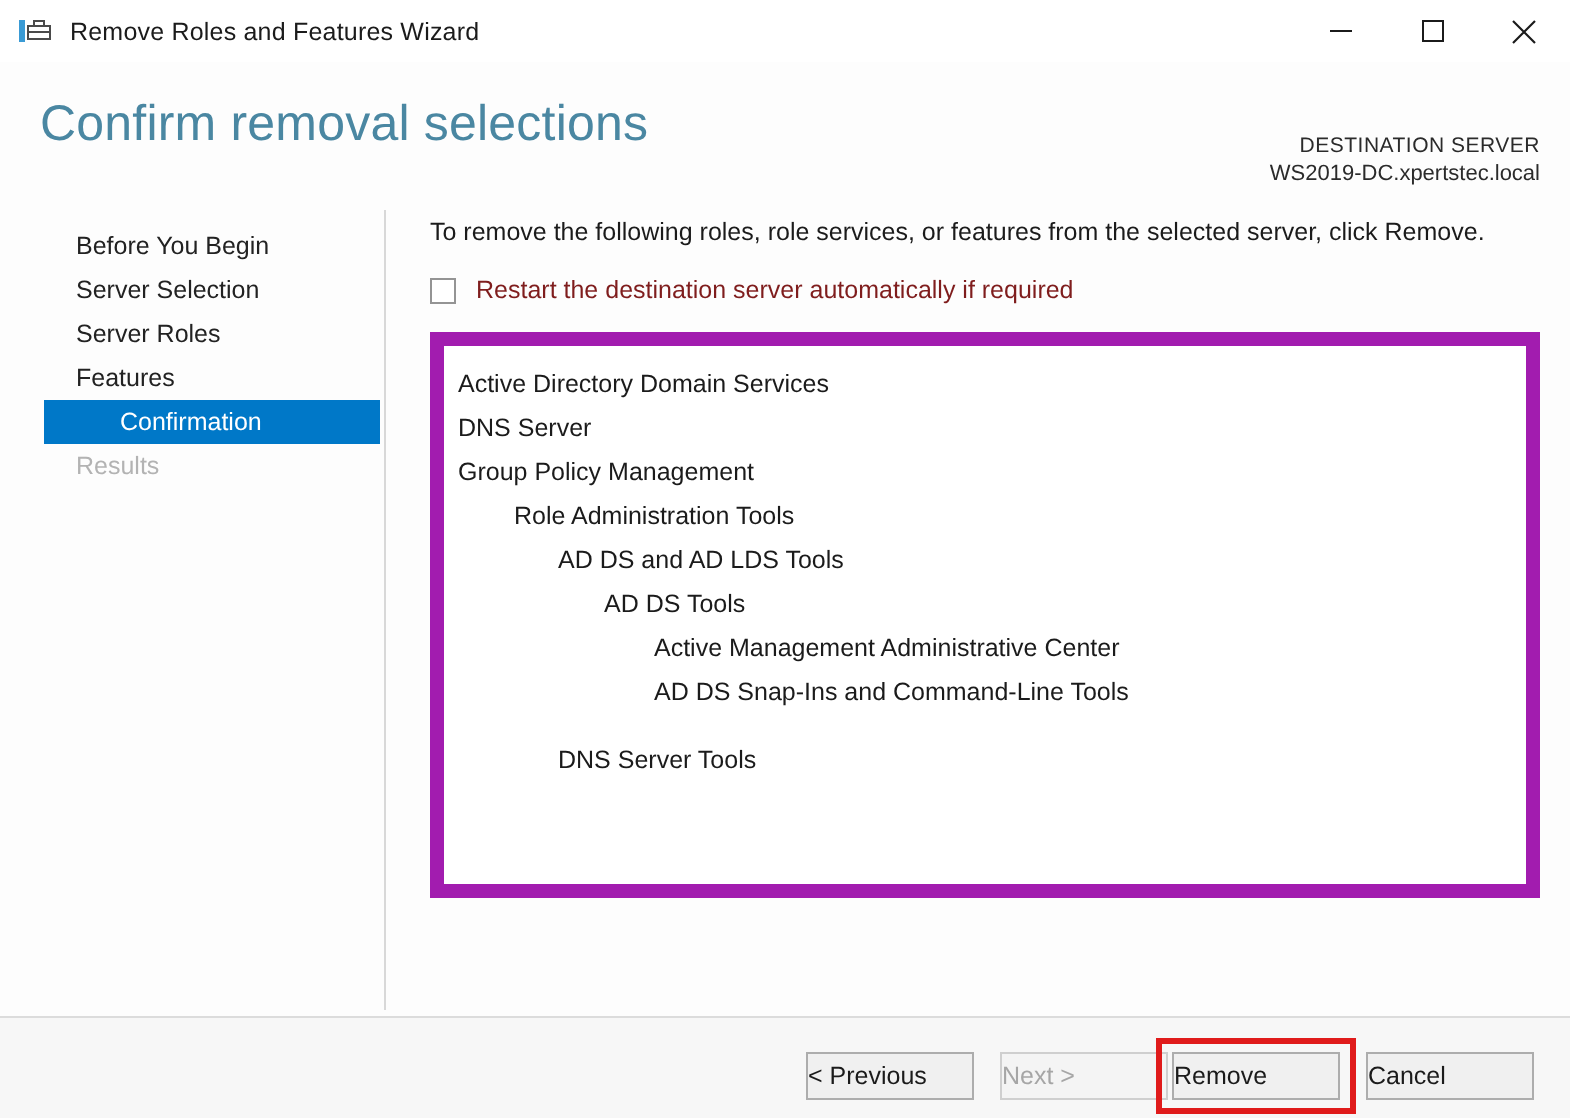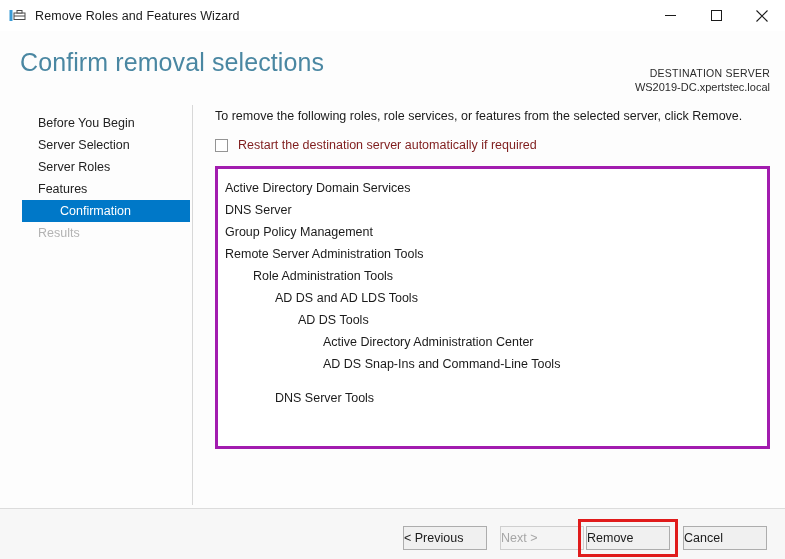--- a/index.html
+++ b/index.html
@@ -170,21 +170,21 @@
     color: #7f1d1d;
     white-space: nowrap;
     cursor: default;
   }
 
   
   #list-box {
     margin-top: 13px;
     width: 555px;
     height: 283px;
-    border: 3px solid #a21caf;
+    border: 7px solid #a21caf;
     background: #ffffff;
     box-sizing: border-box;
     padding-top: 8px;
     overflow: hidden;
   }
   .list-item {
     height: 22px;
     line-height: 22px;
     font-size: 12.5px;
     color: #1b1b1b;
@@ -314,25 +314,24 @@
 
     <div id="restart-row">
       <div id="restart-checkbox"></div>
       <span id="restart-label">Restart the destination server automatically if required</span>
     </div>
 
     <div id="list-box">
         <div class="list-item lvl-0">Active Directory Domain Services</div>
         <div class="list-item lvl-0">DNS Server</div>
         <div class="list-item lvl-0">Group Policy Management</div>
-        <div class="list-item lvl-0">Remote Server Administration Tools</div>
         <div class="list-item lvl-1">Role Administration Tools</div>
         <div class="list-item lvl-2">AD DS and AD LDS Tools</div>
         <div class="list-item lvl-3">AD DS Tools</div>
-        <div class="list-item lvl-4">Active Directory Administration Center</div>
+        <div class="list-item lvl-4">Active Management Administrative Center</div>
         <div class="list-item lvl-4">AD DS Snap-Ins and Command-Line Tools</div>
         <div class="list-item lvl-2 spacer-before">DNS Server Tools</div>
       </div>
   </div>
 
   <div id="footer-sep"></div>
   <div id="footer">
     <div id="footer-buttons">
       <div class="dlg-btn">&lt; Previous</div>
       <div class="dlg-btn disabled">Next &gt;</div>

